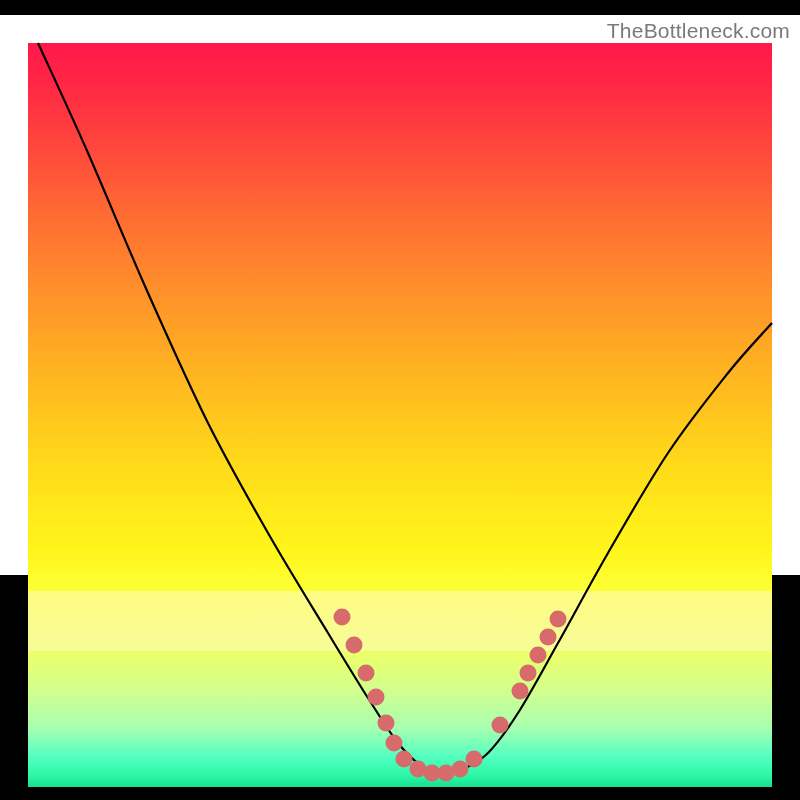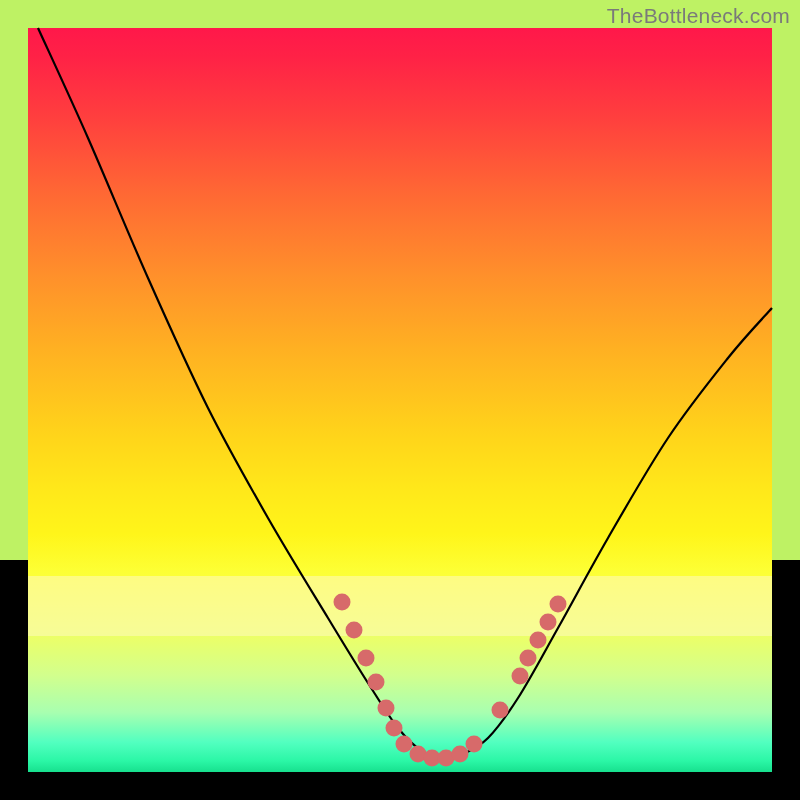--- a/index.html
+++ b/index.html
@@ -6,25 +6,25 @@
     margin: 0;
     padding: 0;
     width: 800px;
     height: 800px;
     background: #000;
     overflow: hidden;
     font-family: Arial, Helvetica, sans-serif;
   }
   .frame {
     position: absolute;
-    top: 0;
+    top: 15px;
     left: 0;
     width: 800px;
     height: 560px;
-    background: #bef264;
+    background: #ffffff;
   }
   
   .plot {
     position: absolute;
     left: 28px;
     top: 28px;
     width: 744px;
     height: 744px;
     background: linear-gradient(to bottom,
       #ff184a 0%,

